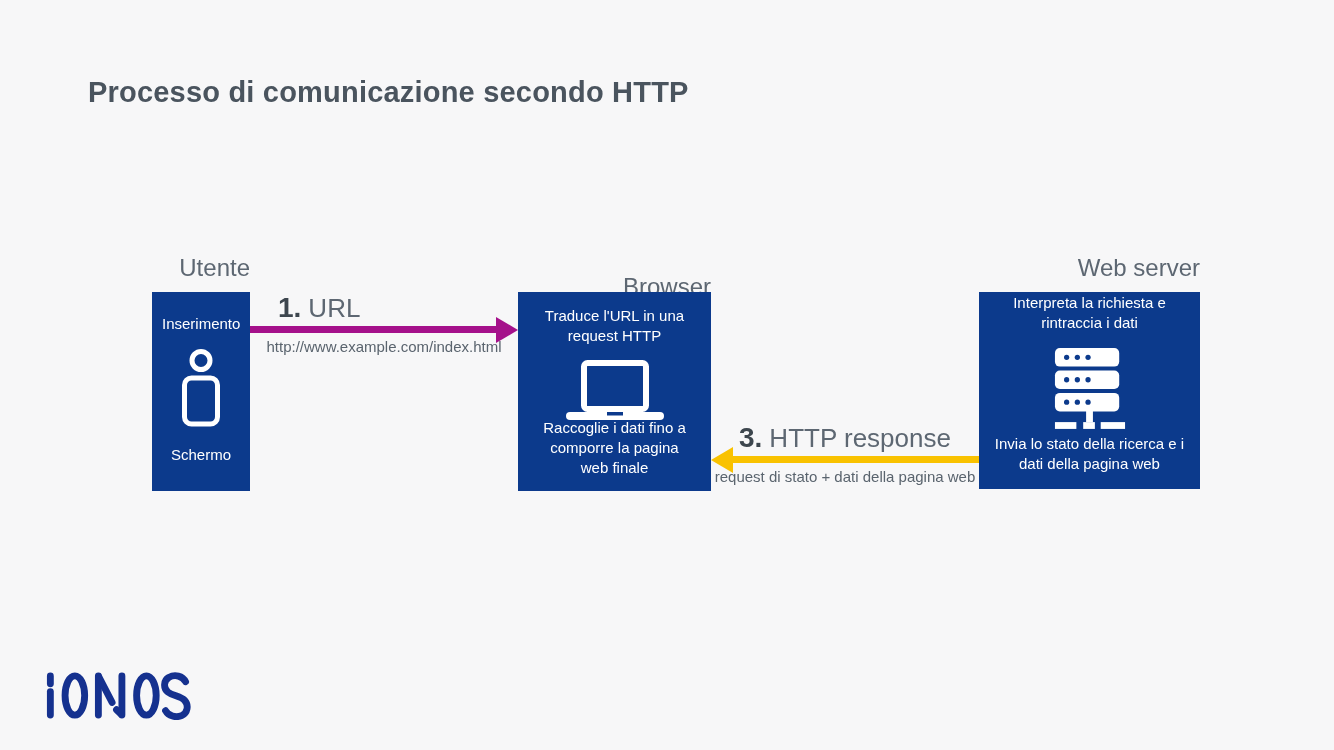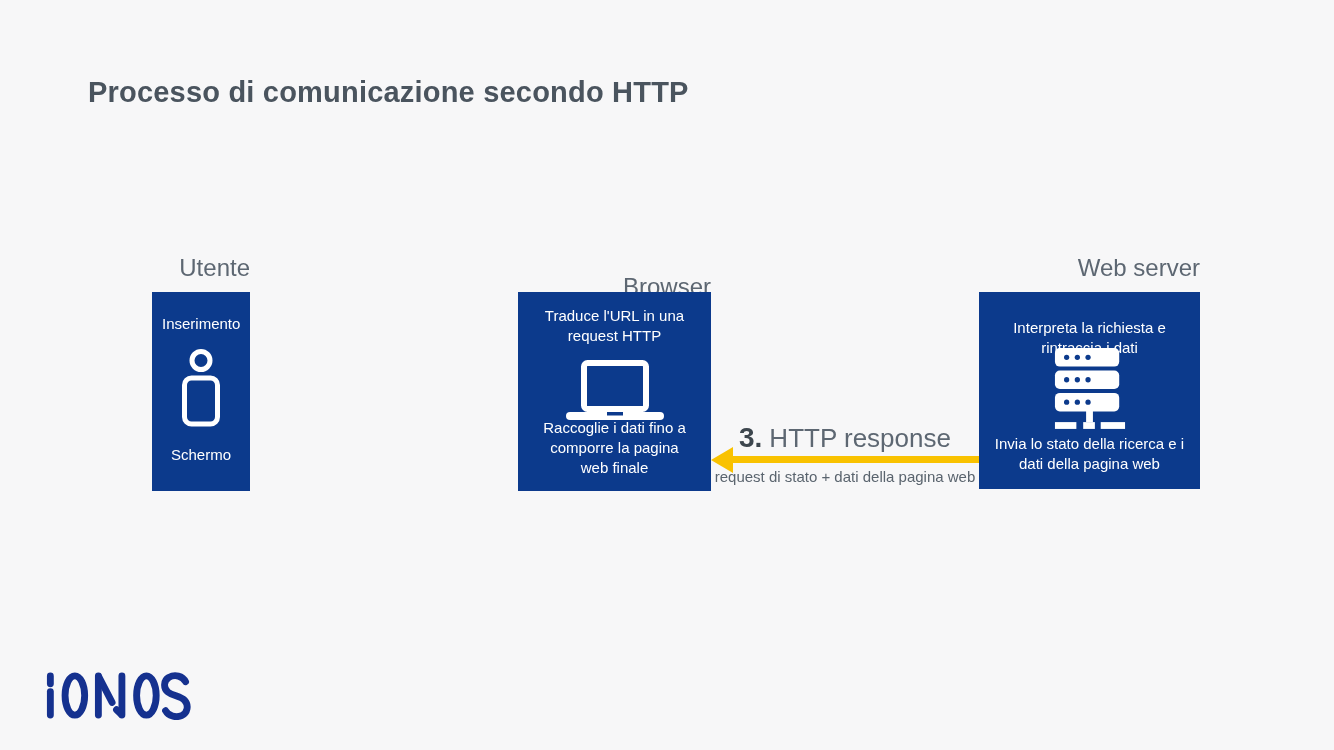--- a/index.html
+++ b/index.html
@@ -22,21 +22,21 @@
   .box{position:absolute;top:292px;background:var(--box-blue);}
   .box-user{left:152px;width:98px;height:199px;}
   .box-browser{left:518px;width:193px;height:199px;}
   .box-server{left:979px;width:221px;height:197px;}
   .box-text{position:absolute;left:0;right:0;color:var(--box-text);font-size:15px;
             line-height:20px;text-align:center;padding:0 10px;box-sizing:border-box;}
   .box-user .t-top{top:22px;}
   .box-user .t-bottom{bottom:26px;}
   .box-browser .t-top{top:14px;padding:0 22px;}
   .box-browser .t-bottom{bottom:13px;padding:0 24px;}
-  .box-server .t-top{top:26px;padding:0 4px;}
+  .box-server .t-top{top:1px;padding:0 4px;}
   .box-server .t-bottom{bottom:15px;padding:0 14px;}
   .box svg{position:absolute;left:50%;transform:translateX(-50%);}
   svg.person{top:57px;width:42px;height:78px;}
   svg.laptop{top:68px;width:100px;height:60px;}
   svg.server{top:55px;width:74px;height:84px;}
   .ico-stroke{fill:none;stroke:#fff;}
   .ico-fill{fill:#fff;}
   .dot{fill:var(--box-blue);}
   .notch{fill:var(--box-blue);}
 
@@ -112,20 +112,28 @@
       <circle class="dot" cx="25" cy="55.5" r="2.7"></circle>
       <circle class="dot" cx="36" cy="55.5" r="2.7"></circle>
       <rect class="ico-fill" x="34" y="63" width="7" height="13"></rect>
       <rect class="ico-fill" x="2" y="76" width="22" height="7"></rect>
       <rect class="ico-fill" x="31" y="76" width="12" height="7"></rect>
       <rect class="ico-fill" x="49" y="76" width="25" height="7"></rect>
     </svg>
     <div class="box-text t-bottom">Invia lo stato della ricerca e i dati della pagina web</div>
   </div>
 
+  <div class="arrow a1 right magenta">
+    <div class="arrow-title">
+      <span class="num">1.</span><span class="lbl">URL</span>
+    </div>
+    <div class="line"></div>
+    <div class="head"></div>
+    <div class="caption">http://www.example.com/index.html</div>
+  </div>
 
 
   <div class="arrow a3 left yellow">
     <div class="arrow-title">
       <span class="num">3.</span><span class="lbl">HTTP response</span>
     </div>
     <div class="line"></div>
     <div class="head"></div>
     <div class="caption">request di stato + dati della pagina web</div>
   </div>

